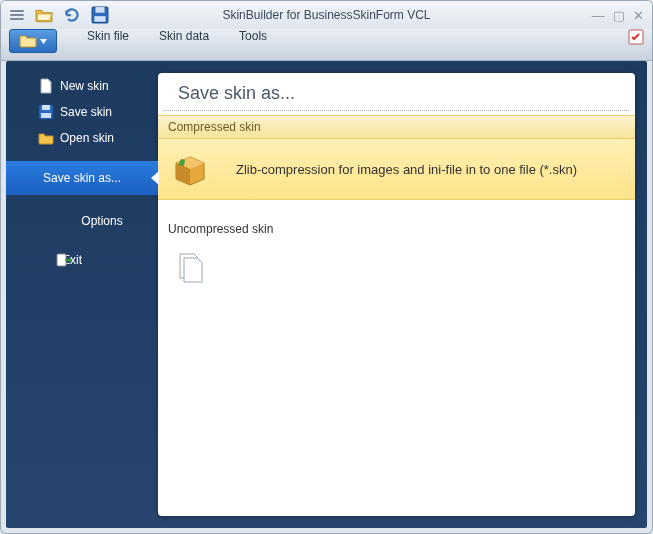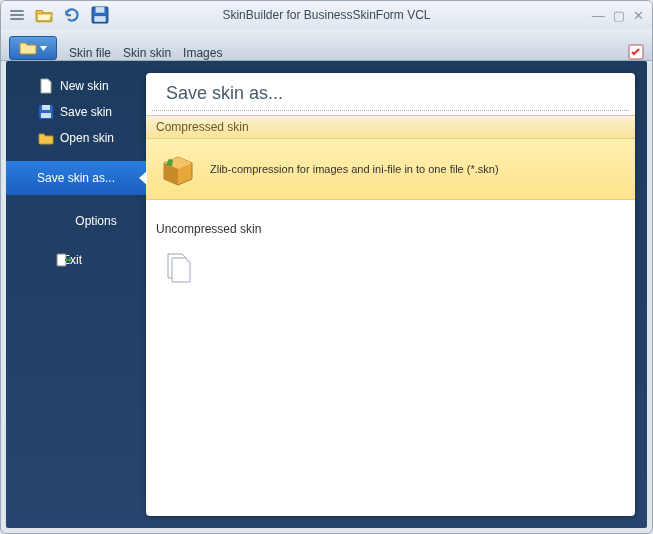--- a/index.html
+++ b/index.html
@@ -27,42 +27,42 @@
 .tb-icon { width:18px; height:18px; }
 .title-text {
   position:absolute; left:0; right:0; text-align:center;
   color:#3a4a5a; font-size:12px;
   pointer-events:none;
 }
 .win-controls { margin-left:auto; display:flex; gap:8px; color:#8a96a5; font-size:13px;}
 .toolbar {
   height: 32px;
   background: linear-gradient(#e9eef4,#c7d2df);
-  display:flex; align-items:flex-end;
-  padding: 0 8px; gap:12px;
+  display:flex; align-items:flex-start;
+  padding: 0 8px; gap:30px;
   border-bottom:1px solid #9db0c2;
   position:relative;
 }
 .toolbar .main-btn {
   height:24px; width:48px;
   background: linear-gradient(#5a9de0,#2a6bbf);
   border:1px solid #1f5a9e;
   border-radius:3px;
   display:flex; align-items:center; justify-content:center; gap:3px;
 }
 .toolbar .menu-item { color:#2a3a4a; font-size:12px; cursor:pointer;}
 .toolbar .right-icon { margin-left:auto; }
 .content {
   position:absolute; left:5px; right:5px; top:60px; bottom:5px;
   background: linear-gradient(#1d3a5f,#27456e);
   border-radius:2px;
   display:flex;
 }
 .sidebar {
-  width: 140px;
+  width: 152px;
   padding-top: 12px;
   display:flex; flex-direction:column;
 }
 .s-item {
   height:26px; display:flex; align-items:center;
   color:#fff; font-size:12px;
   padding-left: 54px;
   gap:8px;
   position:relative;
   cursor:pointer;
@@ -107,21 +107,21 @@
 .option-row {
   display:flex; align-items:center;
   padding:10px 12px; gap:12px;
   cursor:pointer;
 }
 .option-row.highlight {
   background:linear-gradient(#fff0b3,#fde38a);
   border-bottom:1px solid #e6d074;
 }
 .opt-icon { width:40px; height:40px; flex-shrink:0;}
-.opt-text { font-size:11px; color:#333;}
+.opt-text { font-size:13px; color:#333;margin-left:14px;}
 .section-header.plain {
   background:transparent; color:#333; border:none;
   padding:6px 10px 2px;
   margin-top:16px;
 }
 svg { display:block; }
 </style>
 </head>
 <body>
 
@@ -154,22 +154,22 @@
 <div class="toolbar">
   <div class="main-btn">
     <svg width="18" height="16" viewBox="0 0 18 16">
         <path fill="#f9e79f" stroke="#b8902a" d="M1 3h6l1 2h9v8a1 1 0 0 1-1 1H2a1 1 0 0 1-1-1z"></path>
       </svg>
     <svg width="7" height="7" viewBox="0 0 7 7">
         <path fill="#fff" d="M0 1h7L3.5 6z"></path>
       </svg>
   </div>
   <span class="menu-item">Skin file</span>
-  <span class="menu-item">Skin skin</span>
-  <span class="menu-item">Images</span>
+  <span class="menu-item">Skin data</span>
+  <span class="menu-item">Tools</span>
   <svg class="right-icon" width="16" height="16" viewBox="0 0 16 16">
       <rect x="1" y="1" width="14" height="14" rx="1" fill="#fff" stroke="#b85a5a"></rect>
       <path stroke="#d33" stroke-width="2" fill="none" d="M4 8l2 2 5-5"></path>
     </svg>
 </div>
 
 <div class="content">
   <div class="sidebar">
     <div class="s-item">
       <svg class="s-icon" viewBox="0 0 16 16">

